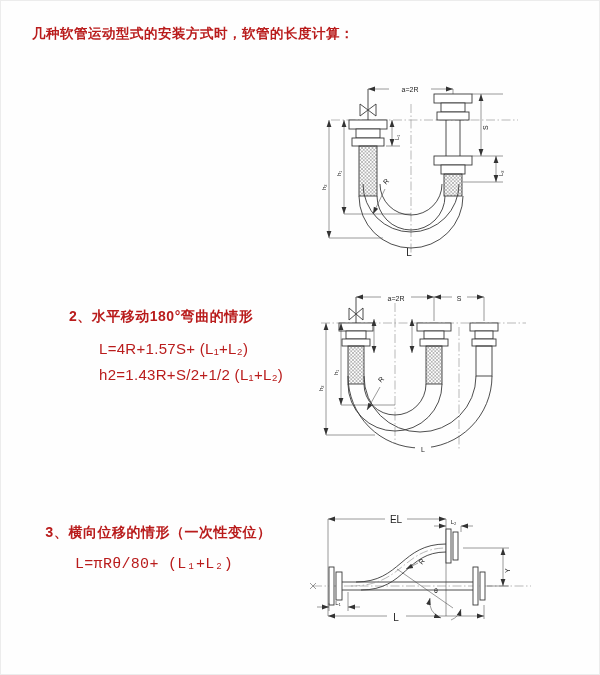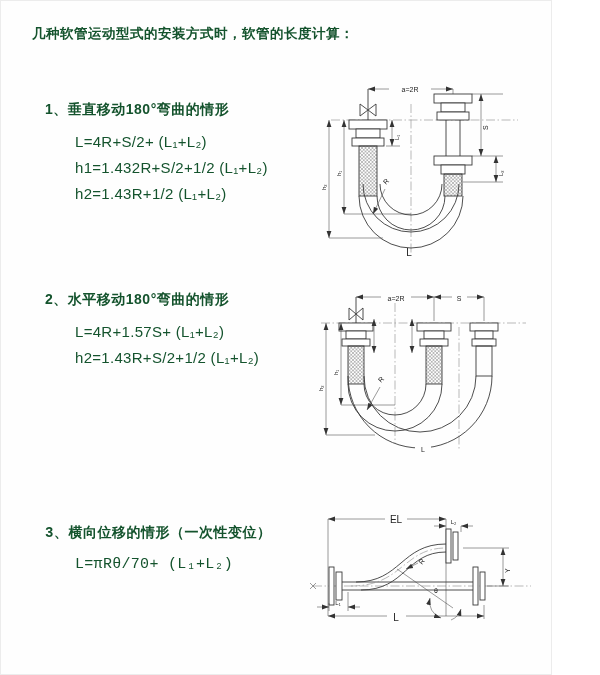--- a/index.html
+++ b/index.html
@@ -1,71 +1,63 @@
 <!DOCTYPE html>
 <html><head>
 <meta charset="utf-8">
 <style>
   html,body{margin:0;padding:0;background:#ffffff;}
   #page{
-    position:relative;width:552px;height:675px;background:#fefefe;
+    position:relative;width:600px;height:675px;background:#fefefe;
     border:1px solid #ececec;box-sizing:border-box;overflow:hidden;
-    font-family:"Liberation Sans","DejaVu Sans",sans-serif;color:#14532d;
+    font-family:"Liberation Sans","DejaVu Sans",sans-serif;color:#b91c1c;
   }
   .doc-title{
     position:absolute;left:31px;top:24px;font-size:13.5px;font-weight:bold;
     letter-spacing:0.5px;white-space:nowrap;
   }
   .section{position:absolute;left:44px;}
   .sec-heading{font-size:14px;font-weight:bold;letter-spacing:0.5px;white-space:nowrap;}
   .formulas{margin:10px 0 0 30px;}
   .formula{font-size:15px;line-height:26px;letter-spacing:0.3px;white-space:nowrap;}
   #sec1{top:100px;}
-  #sec2{top:290px;}
+  #sec2{top:307px;margin-left:24px;}
   #sec3{top:523px;font-family:Liberation Mono, monospace;}
   .diagram{position:absolute;}
   #dg1{left:312px;top:63px;}
   #dg2{left:310px;top:282px;}
   #dg3{left:300px;top:502px;}
   svg .ln{stroke:#3a3a3a;stroke-width:0.9;fill:none;}
   svg .fit{stroke:#3a3a3a;stroke-width:0.9;fill:#ffffff;}
   svg .cl{stroke:#8a8a8a;stroke-width:0.6;fill:none;stroke-dasharray:9 2.5 1.5 2.5;}
   svg .dim{stroke:#474747;stroke-width:0.55;fill:none;}
   svg .dtx{font-size:7px;fill:#222;}
   svg .dtx-s{font-size:6px;fill:#222;}
   svg .dtx-l{font-size:10px;fill:#222;}
 </style>
 </head>
 <body>
 
 <div id="page">
 
   <div class="doc-title">几种软管运动型式的安装方式时，软管的长度计算：</div>
 
-  <div class="section" id="sec1">
-    <div class="sec-heading">1、垂直移动180°弯曲的情形</div>
-    <div class="formulas">
-      <div class="formula">L=4R+S/2+ (L₁+L₂)</div>
-      <div class="formula">h1=1.432R+S/2+1/2 (L₁+L₂)</div>
-      <div class="formula">h2=1.43R+1/2 (L₁+L₂)</div>
-    </div>
-  </div>
 
   <div class="section" id="sec2">
     <div class="sec-heading">2、水平移动180°弯曲的情形</div>
     <div class="formulas">
       <div class="formula">L=4R+1.57S+ (L₁+L₂)</div>
       <div class="formula">h2=1.43R+S/2+1/2 (L₁+L₂)</div>
     </div>
   </div>
 
   <div class="section" id="sec3">
     <div class="sec-heading">3、横向位移的情形（一次性变位）</div>
     <div class="formulas">
-      <div class="formula">L=πRθ/70+ (L₁+L₂)</div>
+      <div class="formula">L=πRθ/80+ (L₁+L₂)</div>
     </div>
   </div>
 
   <svg id="dg1" class="diagram" width="280" height="196" viewBox="0 0 280 196">
     <defs>
       <marker id="ar1" markerWidth="9" markerHeight="7" refX="7" refY="3" orient="auto-start-reverse" markerUnits="userSpaceOnUse">
         <path d="M0,0.6 L7,3 L0,5.4 Z" fill="#333"></path>
       </marker>
       <pattern id="ht1" width="3.5" height="3.5" patternUnits="userSpaceOnUse">
         <path d="M0,0 L3.5,3.5 M3.5,0 L0,3.5" stroke="#6e6e6e" stroke-width="0.45"></path>

